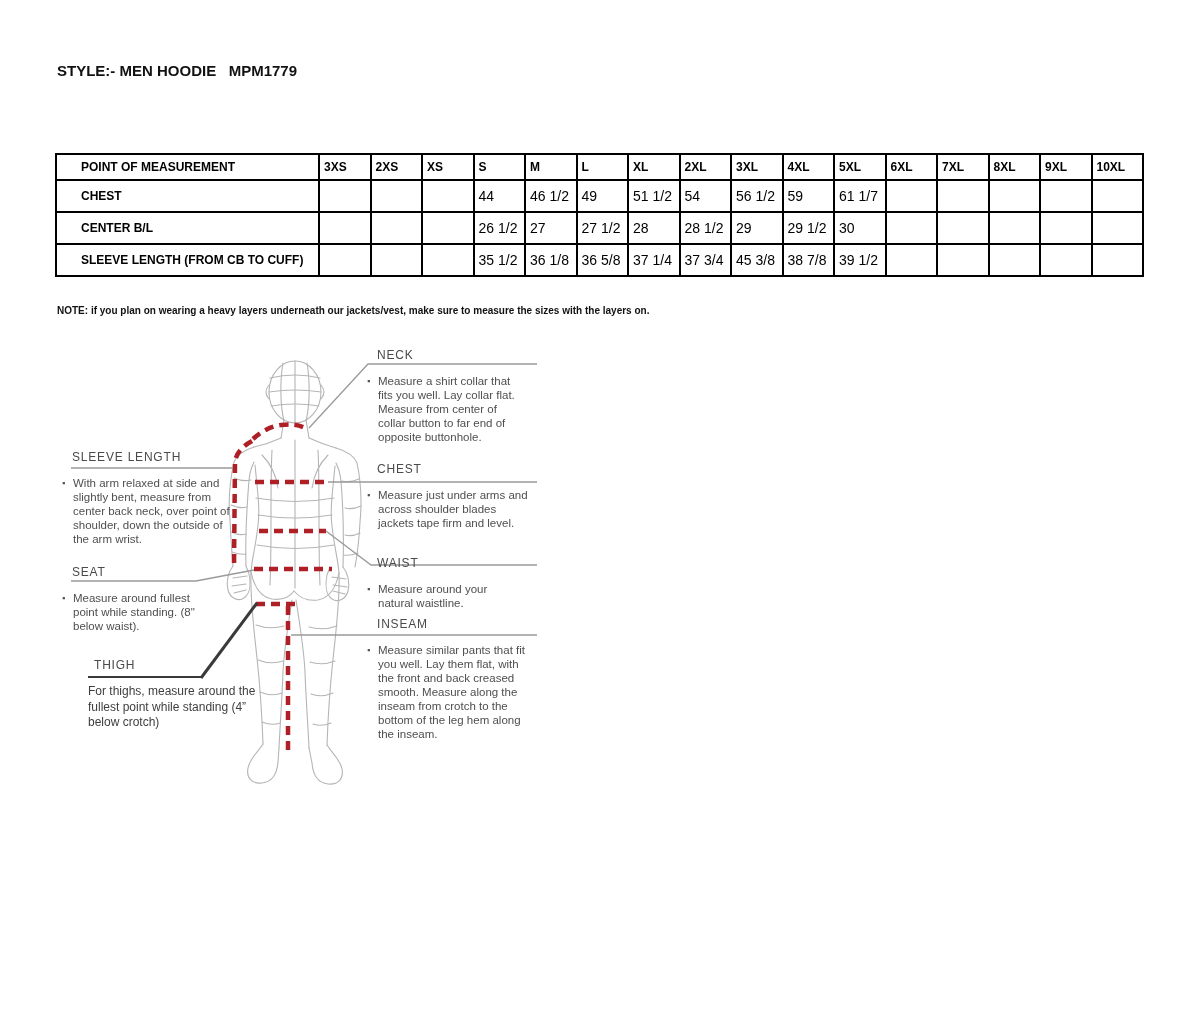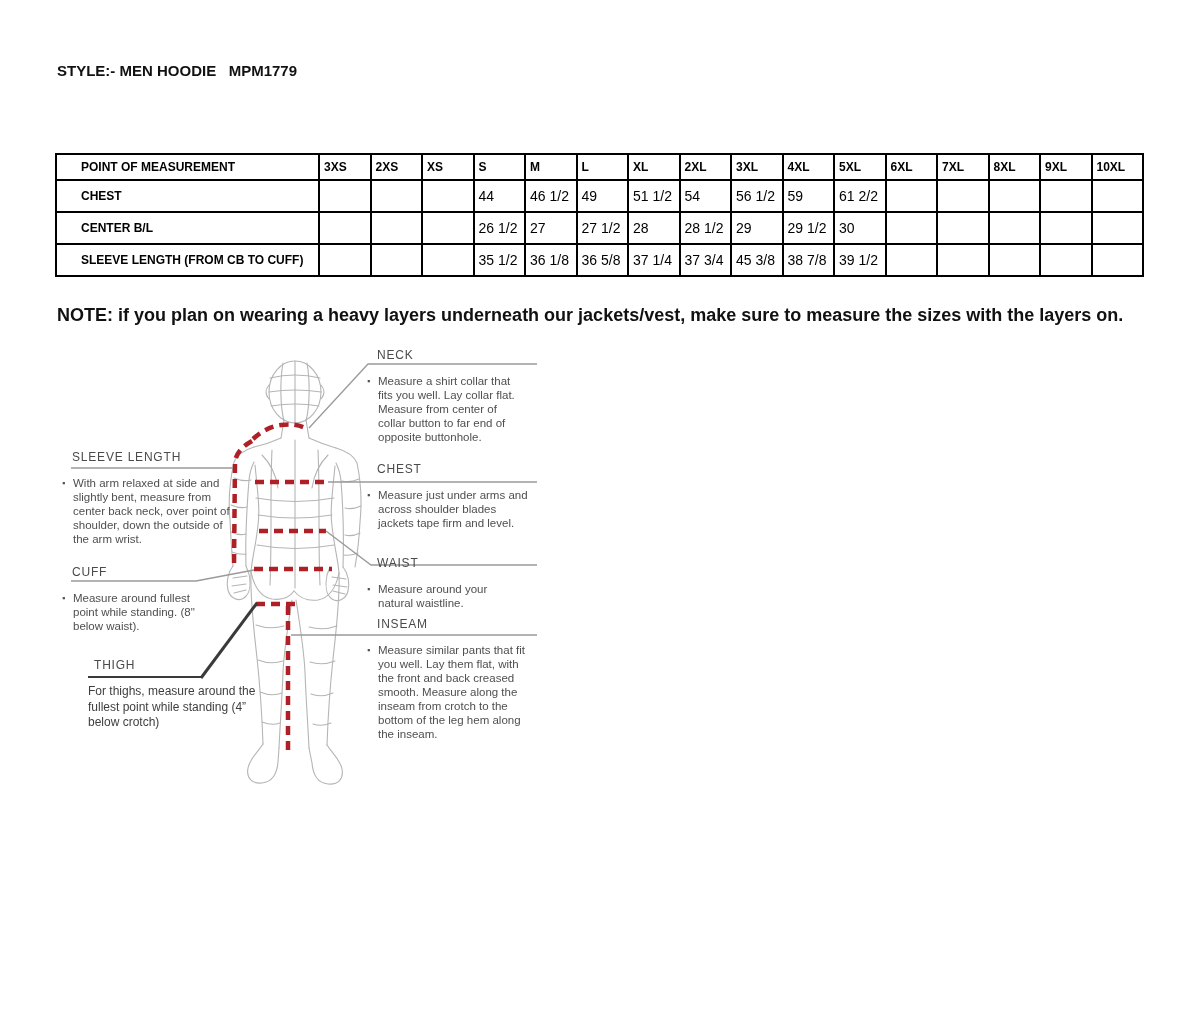--- a/index.html
+++ b/index.html
@@ -25,21 +25,21 @@
   #size-table th,#size-table td{
     border:2px solid #000;padding:0 4px;overflow:hidden;white-space:nowrap;
   }
   #size-table th.pom{width:233px;text-align:left;padding-left:24px;}
   #size-table thead th{height:24px;font-weight:bold;text-align:left;}
   #size-table tbody th{font-weight:bold;}
   #size-table tbody tr{height:32px;}
   #size-table td{font-weight:normal;font-size:14px;}
   .note-text{
     position:absolute;left:57px;top:305px;margin:0;
-    font-size:18px;font-weight:bold;color:#111;
+    font-size:10px;font-weight:bold;color:#111;
   }
   .diagram{
     position:absolute;left:0;top:340px;width:640px;height:480px;
   }
   .diagram svg{position:absolute;left:0;top:0;}
   .wire{stroke:var(--figure-outline);stroke-width:1.1;fill:none;stroke-linecap:round;}
   .red-dash{stroke:var(--measure-line);stroke-width:4.5;stroke-dasharray:9 6;fill:none;}
   .ptr{stroke:var(--pointer-line);stroke-width:1.3;fill:none;}
   .ptr-dark{stroke:var(--dark-pointer);fill:none;}
   .m-label{position:absolute;color:#4d4d4d;}
@@ -88,21 +88,21 @@
         <td></td>
         <td></td>
         <td></td>
         <td>44</td>
         <td>46 1/2</td>
         <td>49</td>
         <td>51 1/2</td>
         <td>54</td>
         <td>56 1/2</td>
         <td>59</td>
-        <td>61 2/2</td>
+        <td>61 1/7</td>
         <td></td>
         <td></td>
         <td></td>
         <td></td>
         <td></td>
       </tr>
       <tr>
         <th class="pom">CENTER B/L</th>
         <td></td>
         <td></td>
@@ -250,21 +250,21 @@
 
   <div class="m-label" style="left:367px;top:216px;width:155px">
     <div class="m-title" style="margin-left:10px">WAIST</div>
     <div class="m-desc">
       <span class="bullet">▪</span>
       <span>Measure around your natural waistline.</span>
     </div>
   </div>
 
   <div class="m-label" style="left:62px;top:225px;width:150px">
-    <div class="m-title" style="margin-left:10px">CUFF</div>
+    <div class="m-title" style="margin-left:10px">SEAT</div>
     <div class="m-desc">
       <span class="bullet">▪</span>
       <span>Measure around fullest point while standing. (8" below waist).</span>
     </div>
   </div>
 
   <div class="m-label" style="left:367px;top:277px;width:163px">
     <div class="m-title" style="margin-left:10px">INSEAM</div>
     <div class="m-desc">
       <span class="bullet">▪</span>

